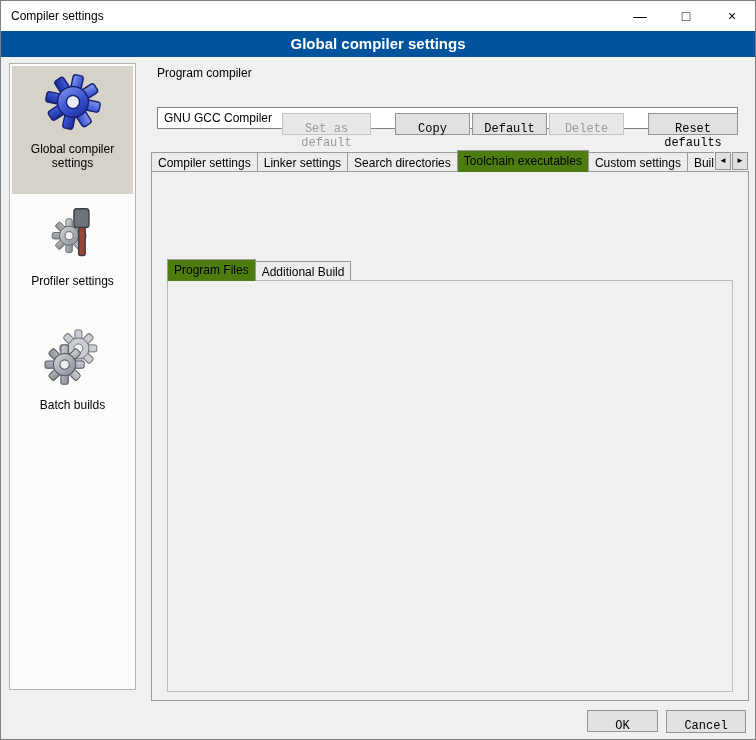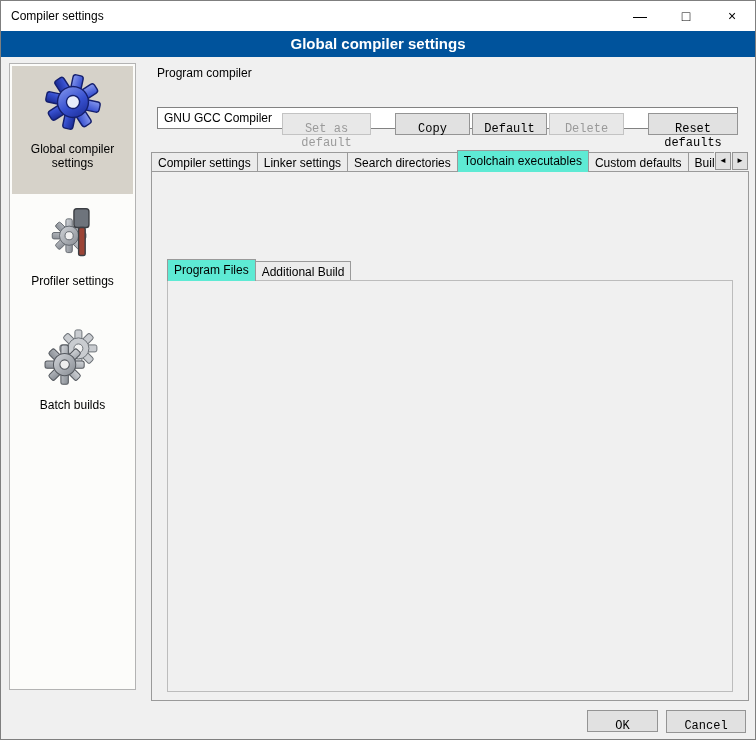--- a/index.html
+++ b/index.html
@@ -77,21 +77,21 @@
     overflow:hidden; z-index:2;
   }
   .tab {
     flex:0 0 auto; height:19px; margin-bottom:1px; margin-right:-1px;
     padding:3px 6px 0; background:#ececec;
     border:1px solid #9a9a9a; border-bottom:0;
     white-space:nowrap; cursor:default;
   }
   .tab.active {
     height:22px; margin-bottom:0; 
-    background:#5eead4; position:relative; z-index:3;
+    background:#4d7c0f; position:relative; z-index:3;
   }
   .panel {
     position:absolute; background:#f0f0f0; border:1px solid #9a9a9a; z-index:1;
   }
   .panel.inner { border-color:#bcbcbc; }
   .tab-arrow {
     position:absolute; width:16px; height:18px;
     background:#e1e1e1; border:1px solid #949494;
     font-size:8px; font-family:inherit; padding:0; line-height:16px;
   }
@@ -200,21 +200,21 @@
   <button class="btn" style="left:394px; top:112px; width:75px;">Copy</button>
   <button class="btn" style="left:471px; top:112px; width:75px;">Default</button>
   <button class="btn disabled" style="left:548px; top:112px; width:75px;">Delete</button>
   <button class="btn" style="left:647px; top:112px; width:90px;">Reset defaults</button>
 
   <div class="tabs" style="left:150px; top:149px; width:563px;">
     <div class="tab">Compiler settings</div>
     <div class="tab">Linker settings</div>
     <div class="tab">Search directories</div>
     <div class="tab active">Toolchain executables</div>
-    <div class="tab">Custom defaults</div>
+    <div class="tab">Custom settings</div>
     <div class="tab">Build</div>
   </div>
   <button class="tab-arrow" style="left:714px; top:151px;">◄</button>
   <button class="tab-arrow" style="left:731px; top:151px;">►</button>
 
   <div class="panel" style="left:150px; top:170px; width:598px; height:530px;"></div>
 
   <div class="groupbox">
     <span class="gtitle">Compiler's installation directory</span>
     <div class="text-input" style="left:6px; top:17px; width:452px;">

